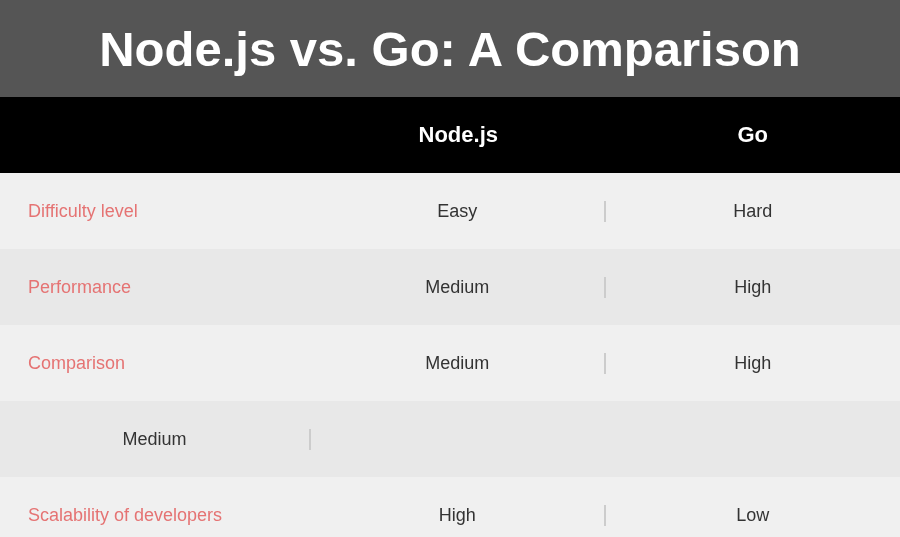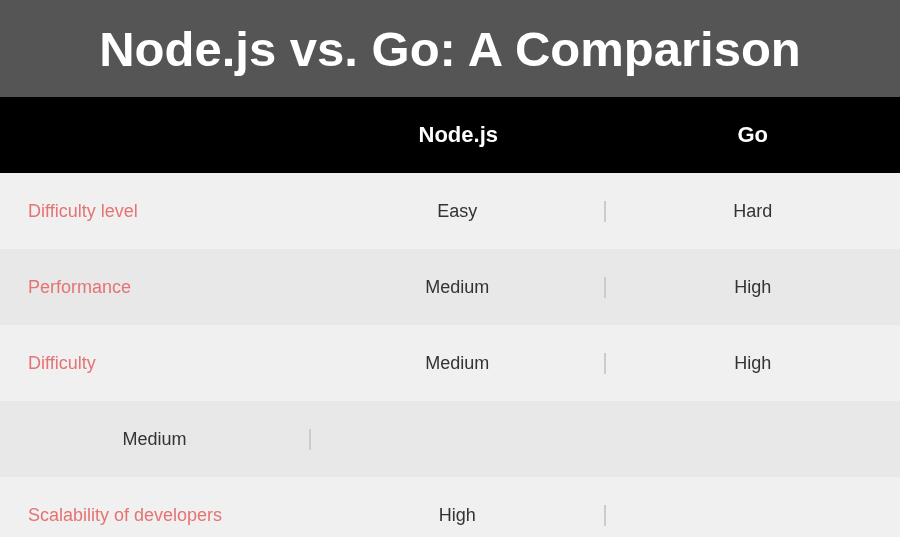--- a/index.html
+++ b/index.html
@@ -107,24 +107,25 @@
     <div class="row-label">Difficulty level</div>
     <div class="row-value node-col">Easy</div>
     <div class="row-value">Hard</div>
   </div>
   <div class="table-row">
     <div class="row-label">Performance</div>
     <div class="row-value node-col">Medium</div>
     <div class="row-value">High</div>
   </div>
   <div class="table-row">
-    <div class="row-label">Difficulty</div>
+    <div class="row-label">Comparison</div>
     <div class="row-value node-col">Medium</div>
     <div class="row-value">High</div>
   </div>
   <div class="table-row">
     <div class="row-value node-col">Medium</div>
   </div>
   <div class="table-row">
     <div class="row-label">Scalability of developers</div>
     <div class="row-value node-col">High</div>
+    <div class="row-value">Low</div>
   </div>
 </div>
 
 </body></html>

